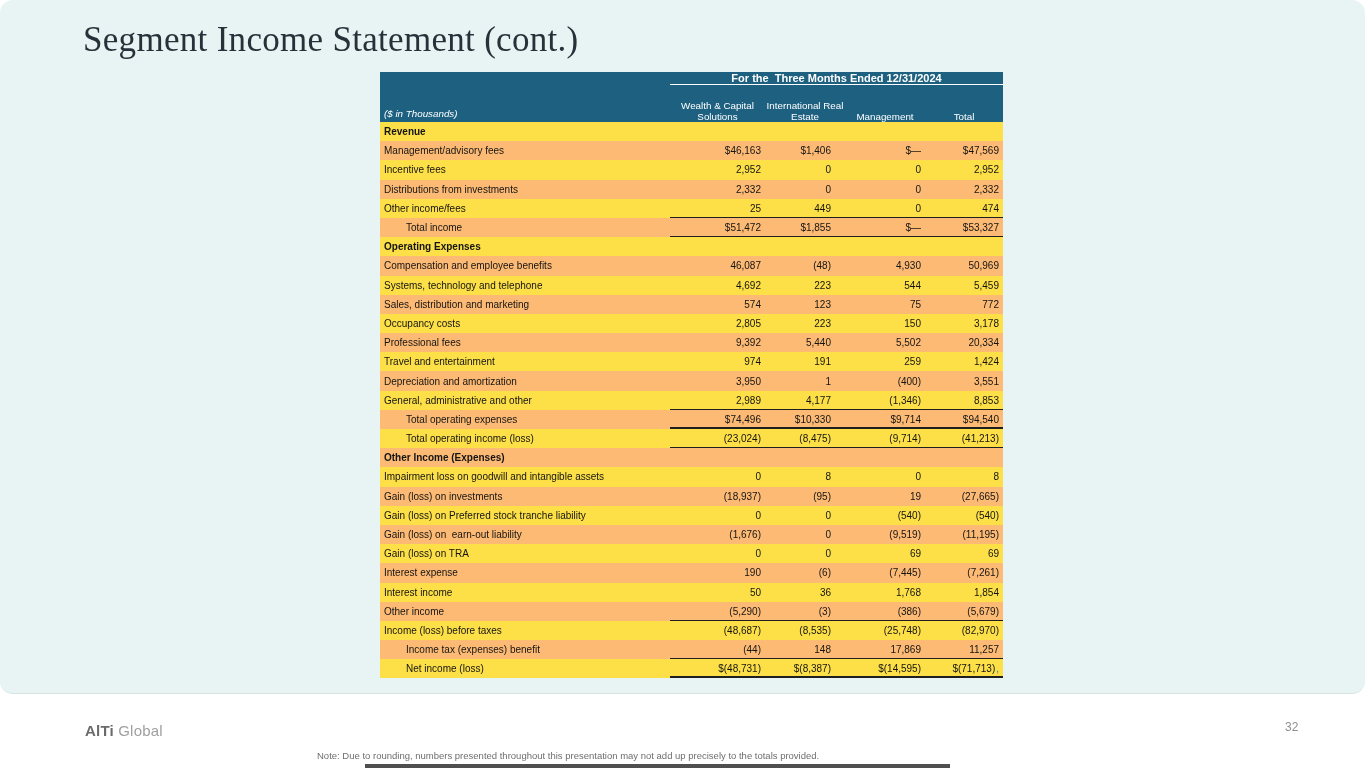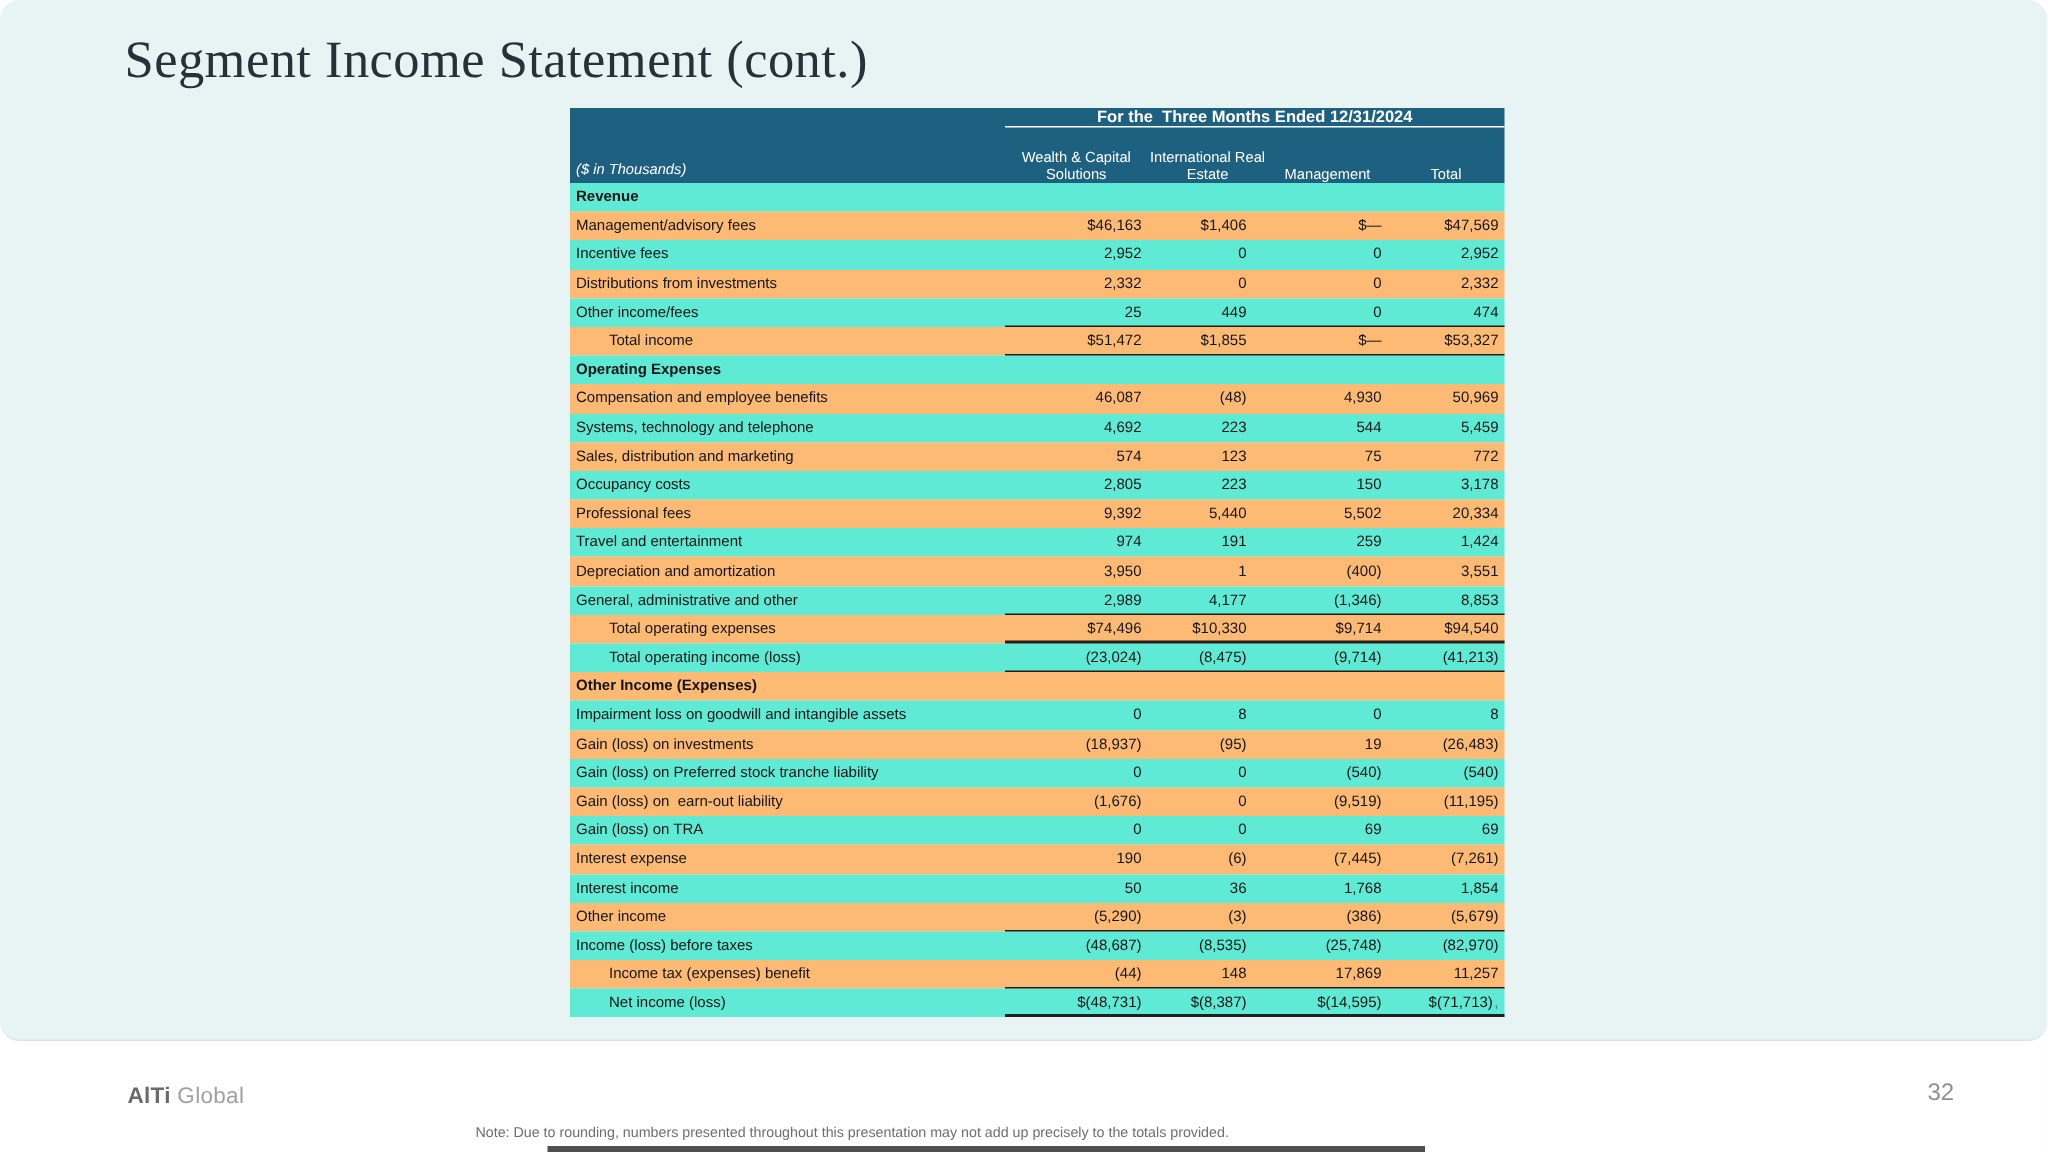--- a/index.html
+++ b/index.html
@@ -30,21 +30,21 @@
   .t-period {
     height:22px; display:flex; align-items:center; justify-content:center;
     font-weight:700; font-size:11px; border-bottom:1px solid #ffffff; white-space:pre;
   }
   .t-colheads { flex:1; display:flex; align-items:flex-end; padding-bottom:3px; }
   .t-colhead { font-size:9.8px; line-height:1.12; text-align:center;margin-top:16px; }
 
   .w1 { width:95px; } .w2 { width:80px; } .w3 { width:80px; } .w4 { width:78px; }
 
   .t-row { display:flex; height:19.2px; background:#fdba74; }
-  .t-row.stripe { background:#5eead4; }
+  .t-row.stripe { background:#fde047; }
   .t-label {
     width:290px; display:flex; align-items:center; padding-left:4px;
     font-size:10px; color:#141414; white-space:pre;
   }
   .section .t-label { font-weight:700; }
   .indent .t-label { padding-left:26px; }
   .t-nums { width:333px; display:flex; }
   .t-cell {
     display:flex; align-items:center; justify-content:flex-end;
     font-size:10px; color:#141414;
@@ -54,21 +54,21 @@
   .t-cell.w3 { padding-right:4px; }
   .t-cell.w4 { padding-right:4px; }
   .rule-single .t-nums { box-shadow: inset 0 -1px 0 #1f1f1f; }
   .rule-thick  .t-nums { box-shadow: inset 0 -2px 0 #1f1f1f; }
   .mark { color:#2e75b6; margin-left:1px; font-size:10px; }
 
   
   .logo { position:absolute; left:85px; top:722px; font-size:15px; letter-spacing:0.2px; }
   .logo-bold { font-weight:700; color:#6b6b6b; }
   .logo-light { font-weight:400; color:#a0a0a0; }
-  .page-number { position:absolute; left:1285px; top:720px; font-size:16px; color:#8f8f8f; }
+  .page-number { position:absolute; left:1285px; top:720px; font-size:12px; color:#8f8f8f; }
   .footnote { position:absolute; left:317px; top:750px; font-size:9.5px; color:#6e6e6e; }
   .bottom-bar { position:absolute; left:365px; top:764px; width:585px; height:4px; background:#4f4f4f; }
 </style>
 </head>
 <body>
 
 <div class="app">
 
   <div class="slide">
 
@@ -419,21 +419,21 @@
       <div class="t-cell w1">
                 <span>(18,937)</span>
               </div>
       <div class="t-cell w2">
                 <span>(95)</span>
               </div>
       <div class="t-cell w3">
                 <span>19</span>
               </div>
       <div class="t-cell w4">
-                <span>(26,483)</span>
+                <span>(27,665)</span>
               </div>
     </div>
   </div>
           <div class="t-row stripe">
     <div class="t-label">Gain (loss) on Preferred stock tranche liability</div>
     <div class="t-nums">
       <div class="t-cell w1">
                 <span>0</span>
               </div>
       <div class="t-cell w2">

